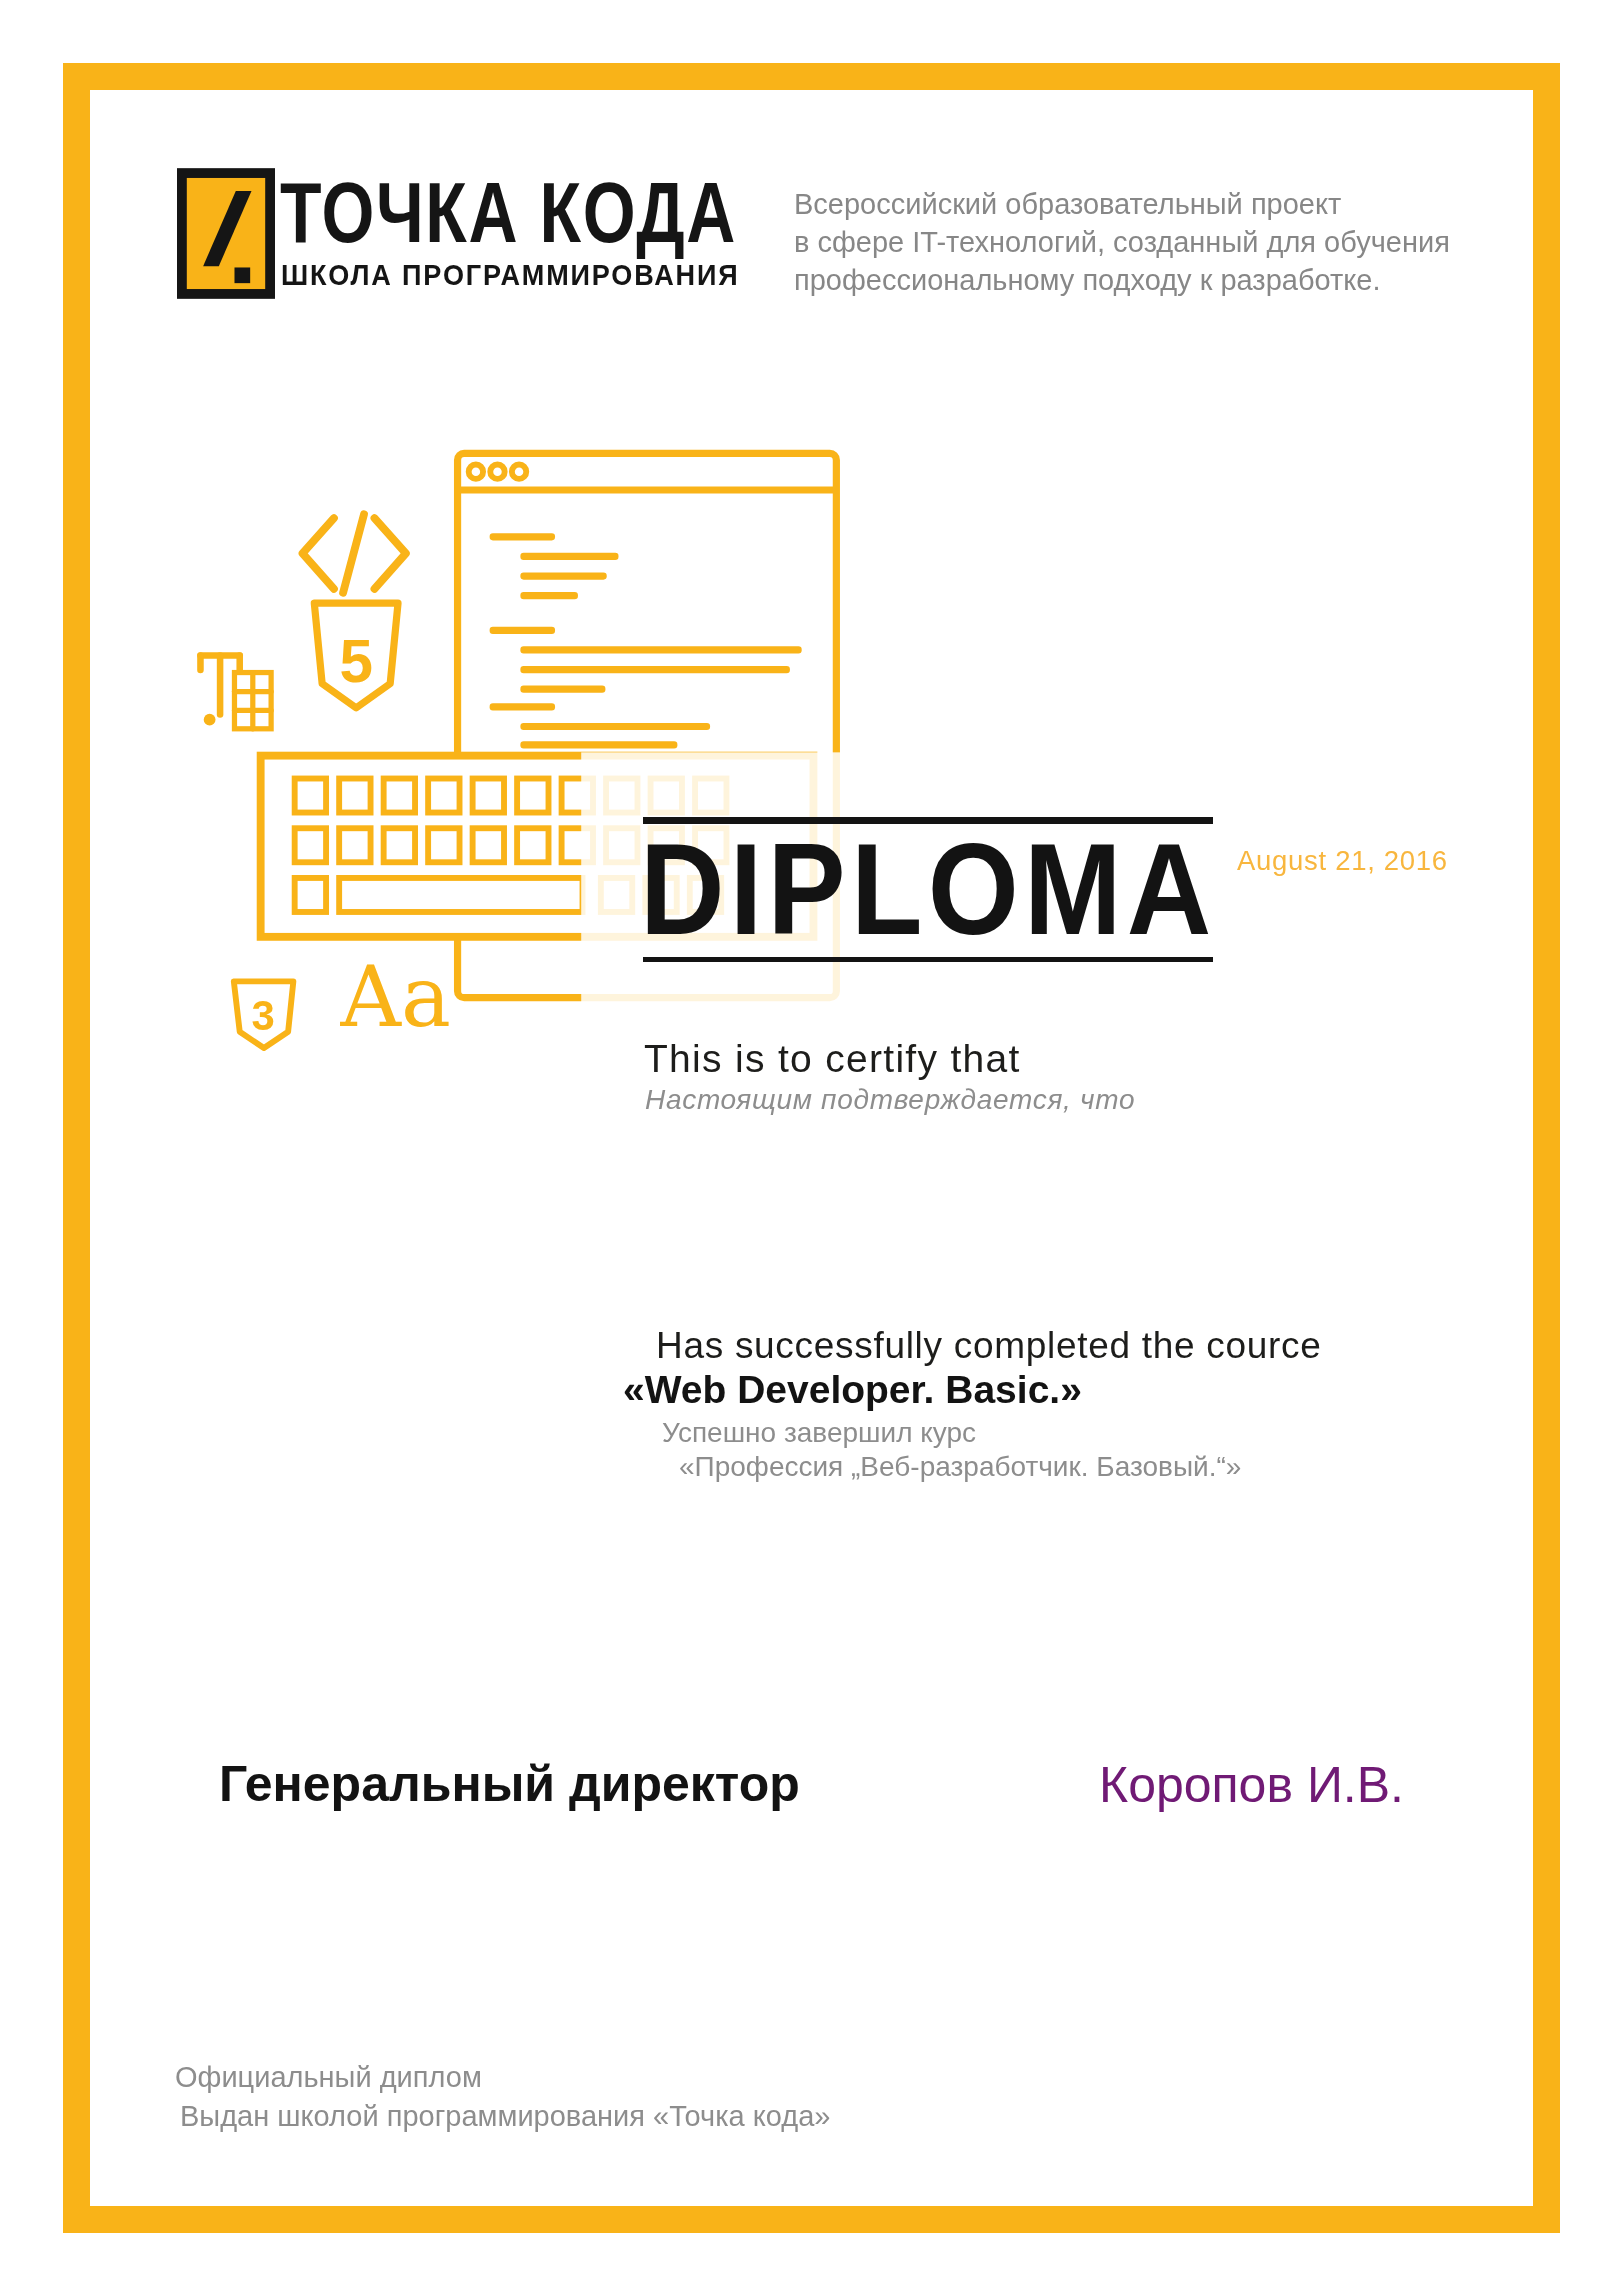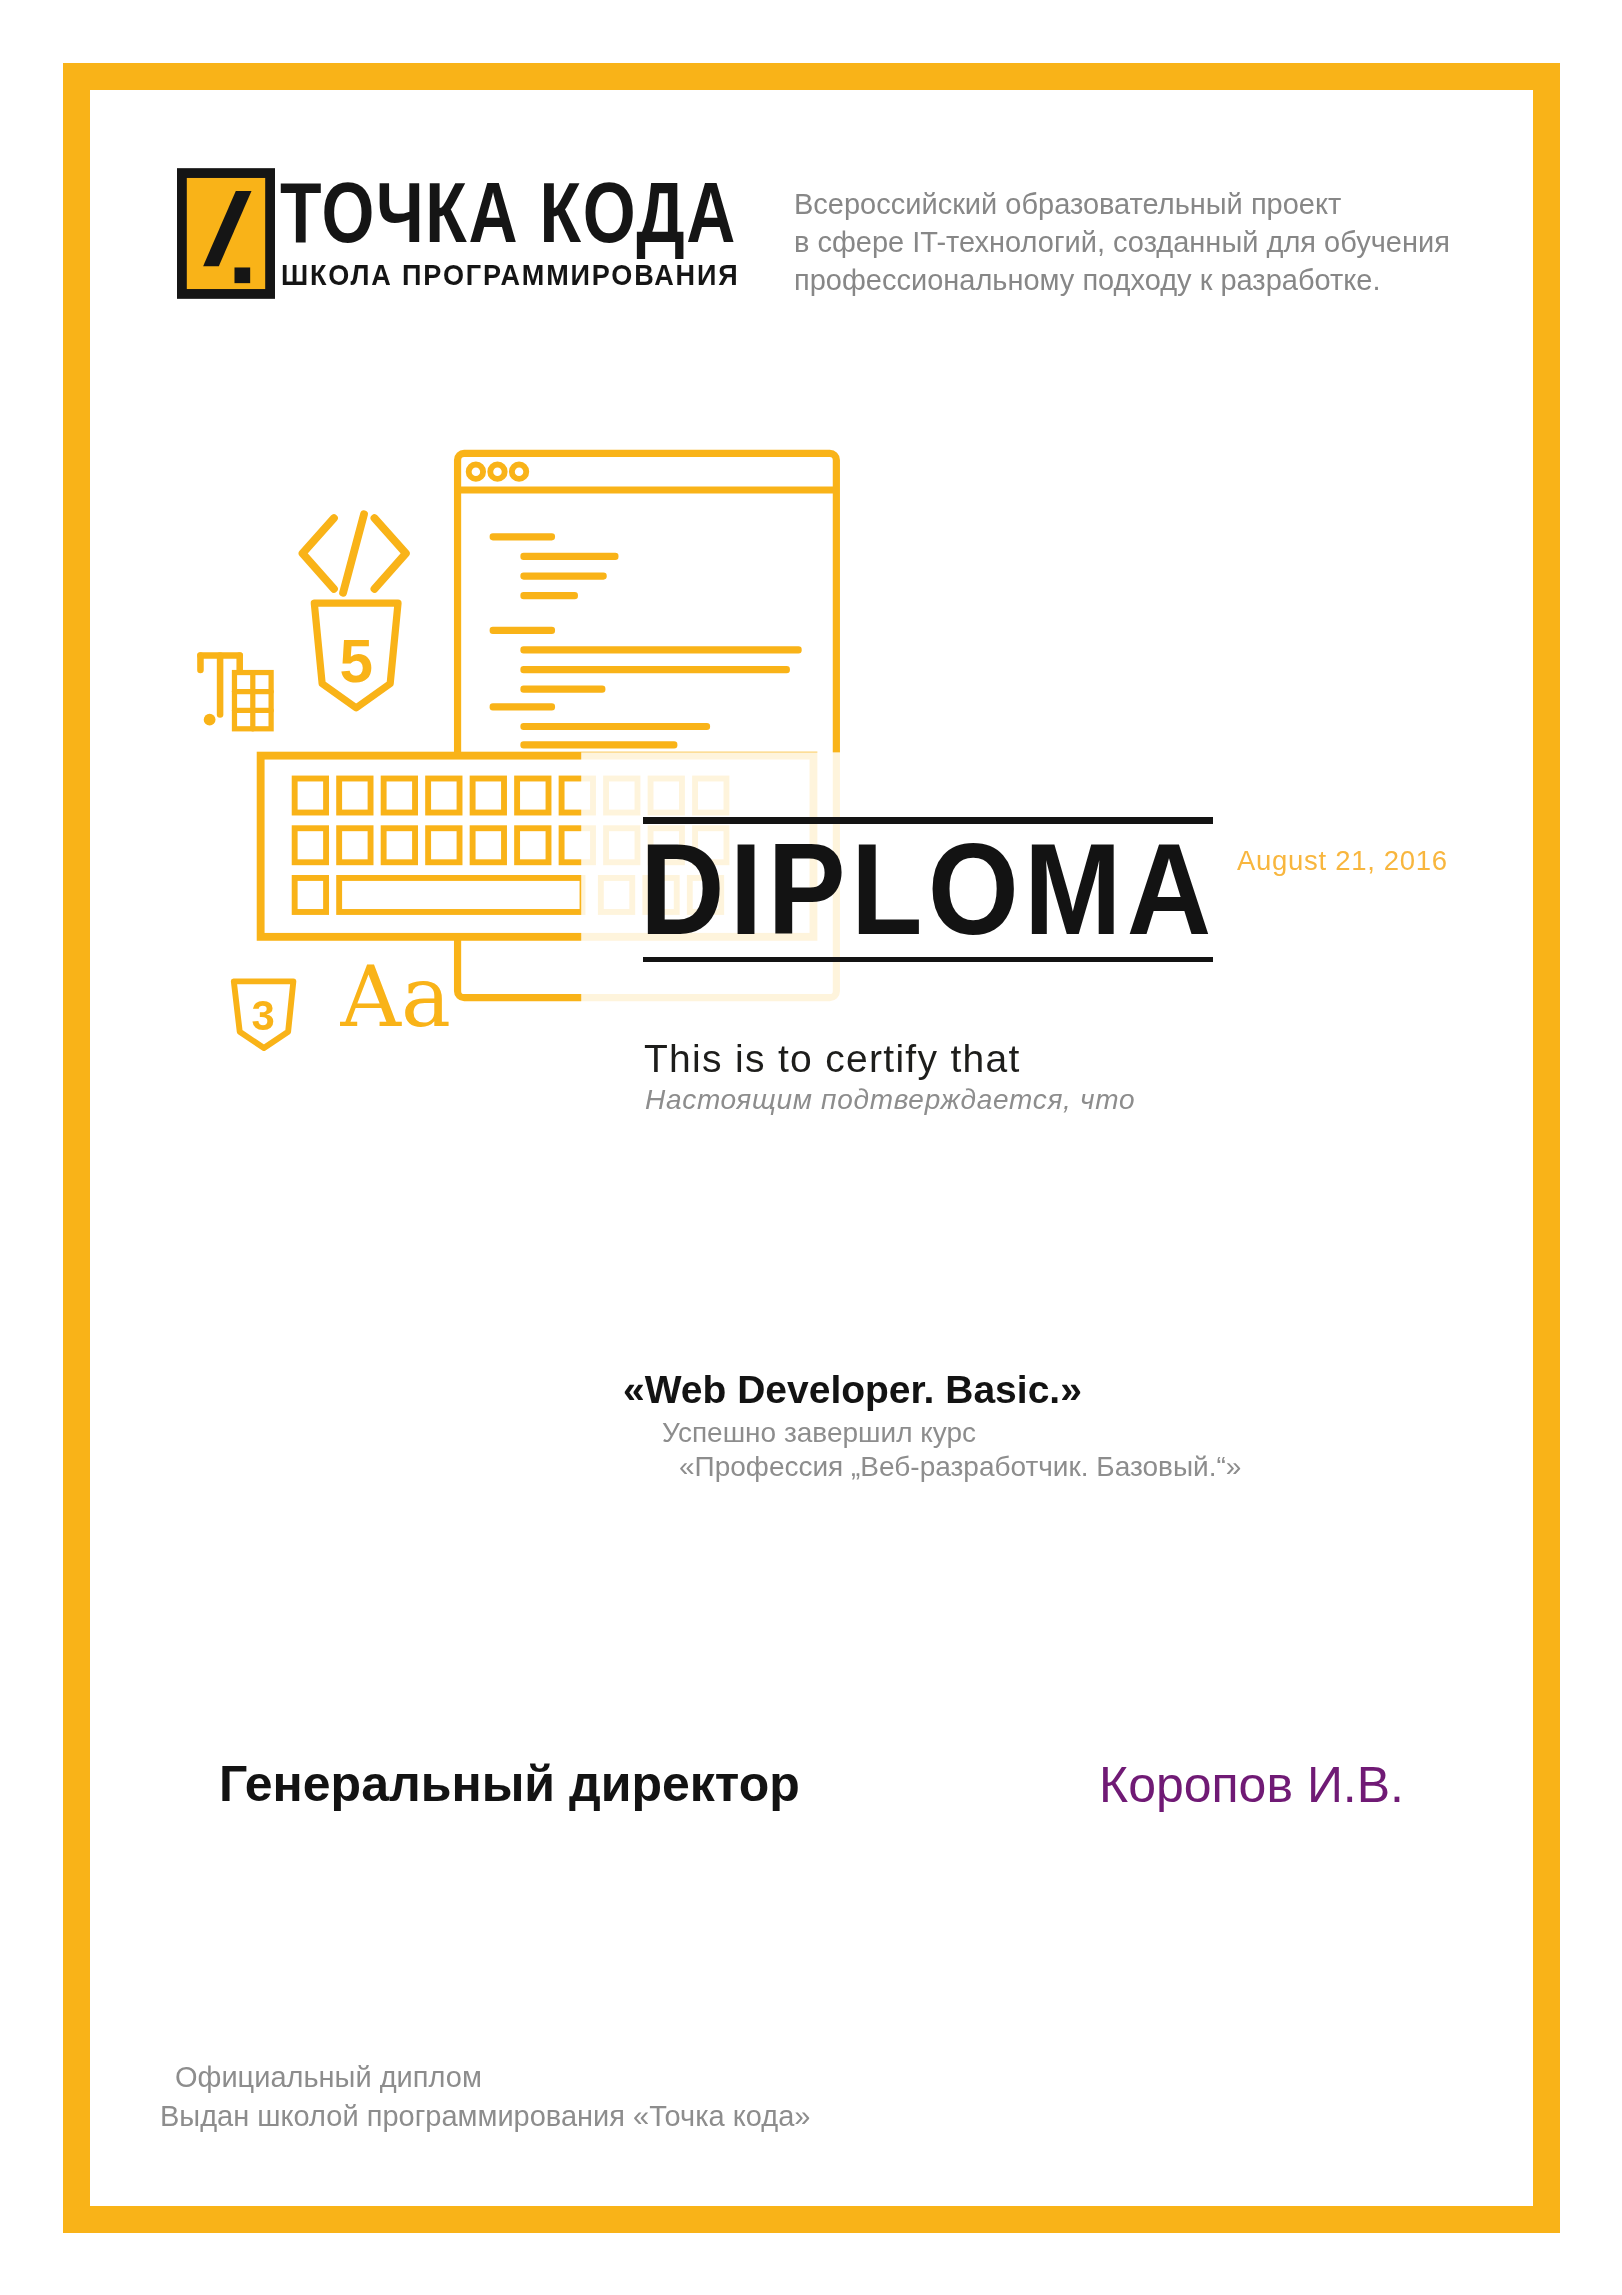--- a/index.html
+++ b/index.html
@@ -45,21 +45,21 @@
   
   .completed-en{left:656px;top:1325px;font-size:37px;color:#1d1d1b;letter-spacing:0.7px;white-space:nowrap;}
   .course-title{left:623px;top:1368px;font-size:39px;font-weight:700;color:#131313;white-space:nowrap;}
   .completed-ru{left:662px;top:1417px;font-size:28px;color:#8d8d8d;white-space:nowrap;}
   .course-title-ru{left:631px;top:1451px;font-size:28px;color:#8d8d8d;white-space:nowrap;margin-left:48px;}
   
   .sig-role{left:175px;top:1755px;font-size:50px;font-weight:700;color:#131313;white-space:nowrap;margin-left:44px;}
   .sig-name{left:1099px;top:1756px;font-size:50px;font-weight:400;color:#701a75;white-space:nowrap;}
   
   .footer-line1{left:175px;top:2061px;font-size:29px;color:#8d8d8d;white-space:nowrap;}
-  .footer-line2{left:160px;top:2100px;font-size:29px;color:#8d8d8d;white-space:nowrap;}
+  .footer-line2{left:180px;top:2100px;font-size:29px;color:#8d8d8d;white-space:nowrap;}
   .illustration{left:0;top:0;width:1623px;height:2295px;pointer-events:none;}
   .txt{position:absolute;}
 </style>
 </head>
 <body>
 
 <div class="page">
 
   <svg class="abs illustration" width="1623" height="2295" viewBox="0 0 2480 3508" xmlns="http://www.w3.org/2000/svg">
     <g fill="none" stroke="#F9B318" stroke-width="11">
@@ -175,20 +175,21 @@
   </div>
 
   <div class="abs rule-top"></div>
   <div class="abs txt diploma-title">DIPLOMA</div>
   <div class="abs rule-bottom"></div>
   <div class="abs txt date">August 21, 2016</div>
 
   <div class="abs txt certify-en">This is to certify that</div>
   <div class="abs txt certify-ru">Настоящим подтверждается, что</div>
 
+  <div class="abs txt completed-en">Has successfully completed the cource</div>
   <div class="abs txt course-title">«Web Developer. Basic.»</div>
   <div class="abs txt completed-ru">Успешно завершил курс</div>
   <div class="abs txt course-title-ru">«Профессия „Веб-разработчик. Базовый.“»</div>
 
   <div class="abs txt sig-role">Генеральный директор</div>
   <div class="abs txt sig-name">Коропов И.В.</div>
 
   <div class="abs txt footer-line1">Официальный диплом</div>
   <div class="abs txt footer-line2">Выдан школой программирования «Точка кода»</div>
 

